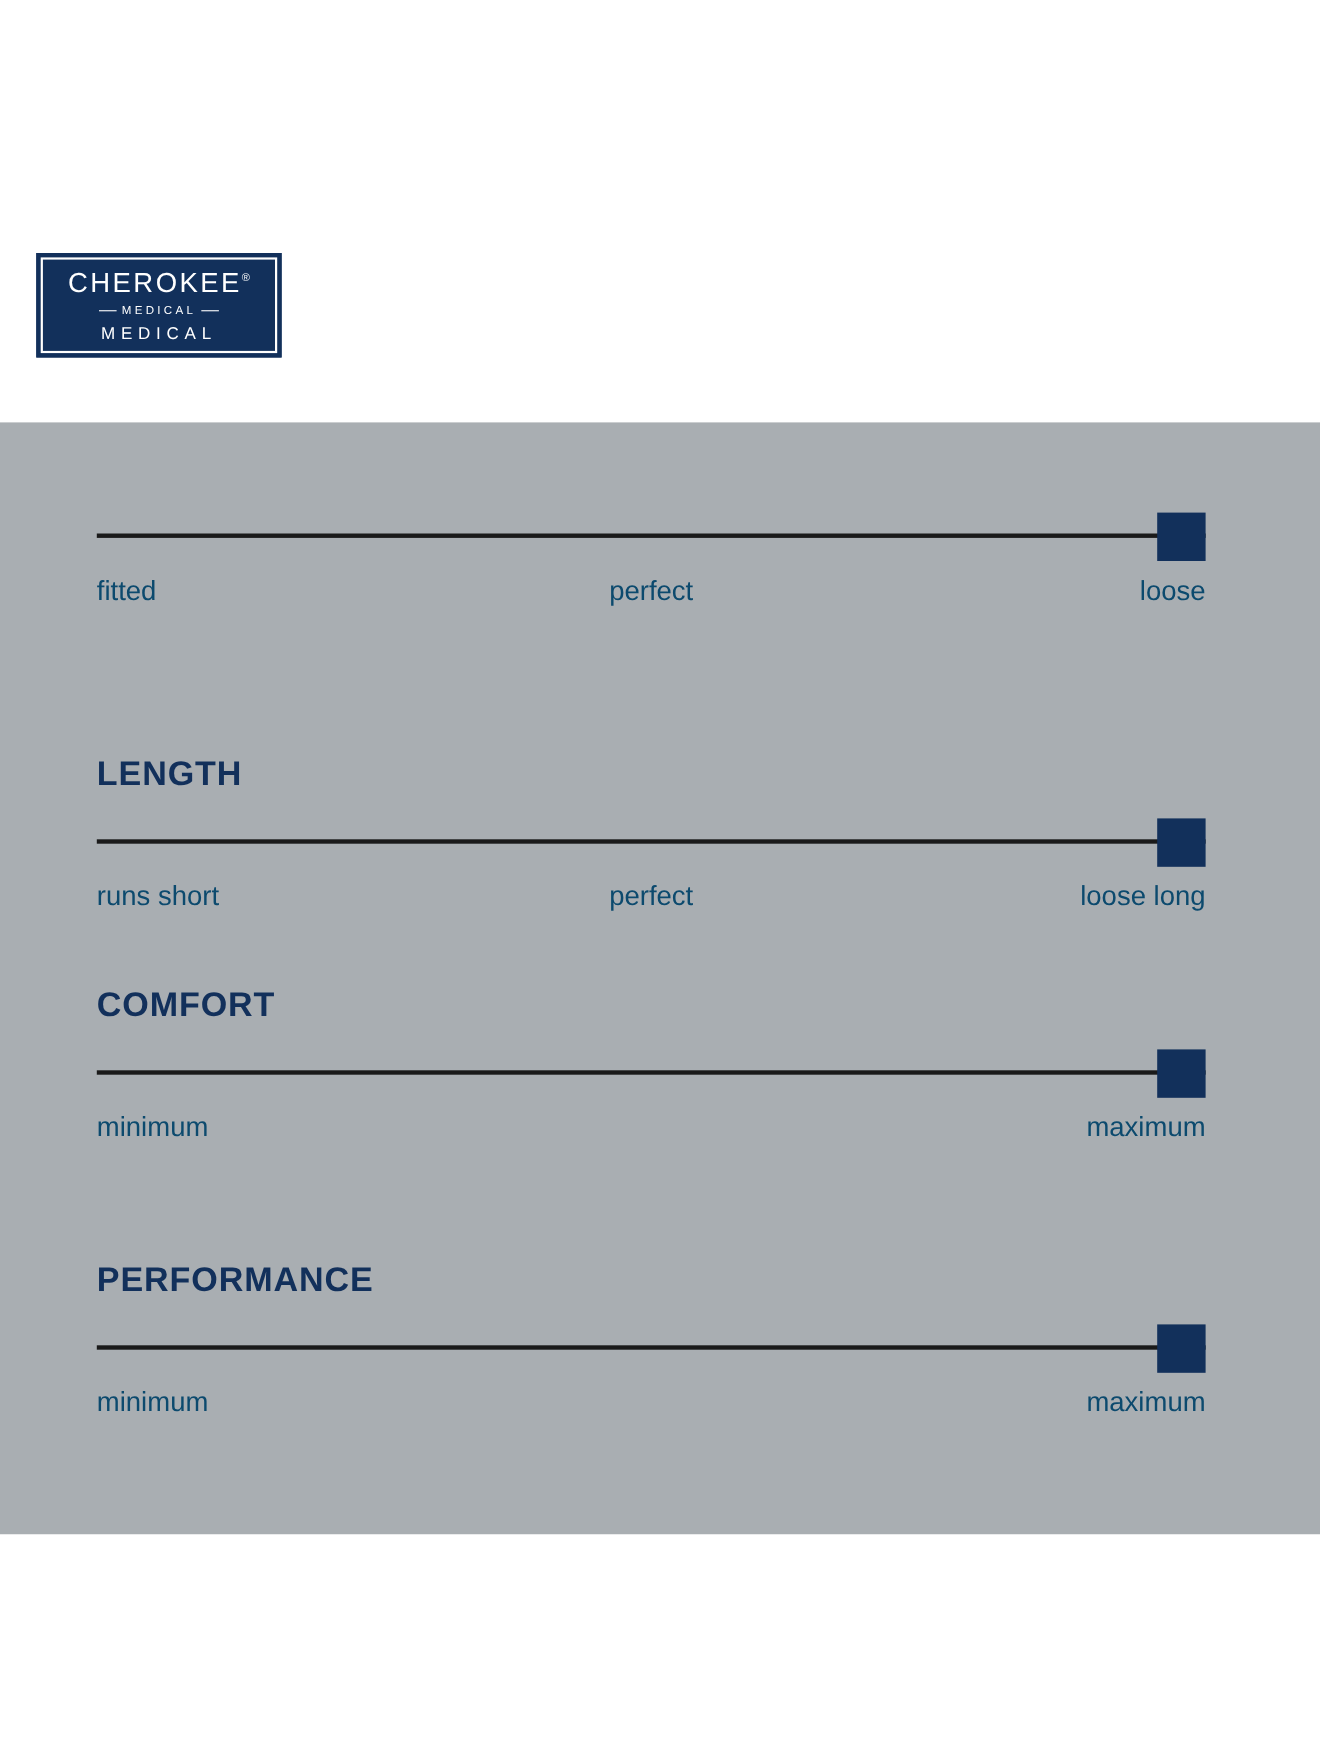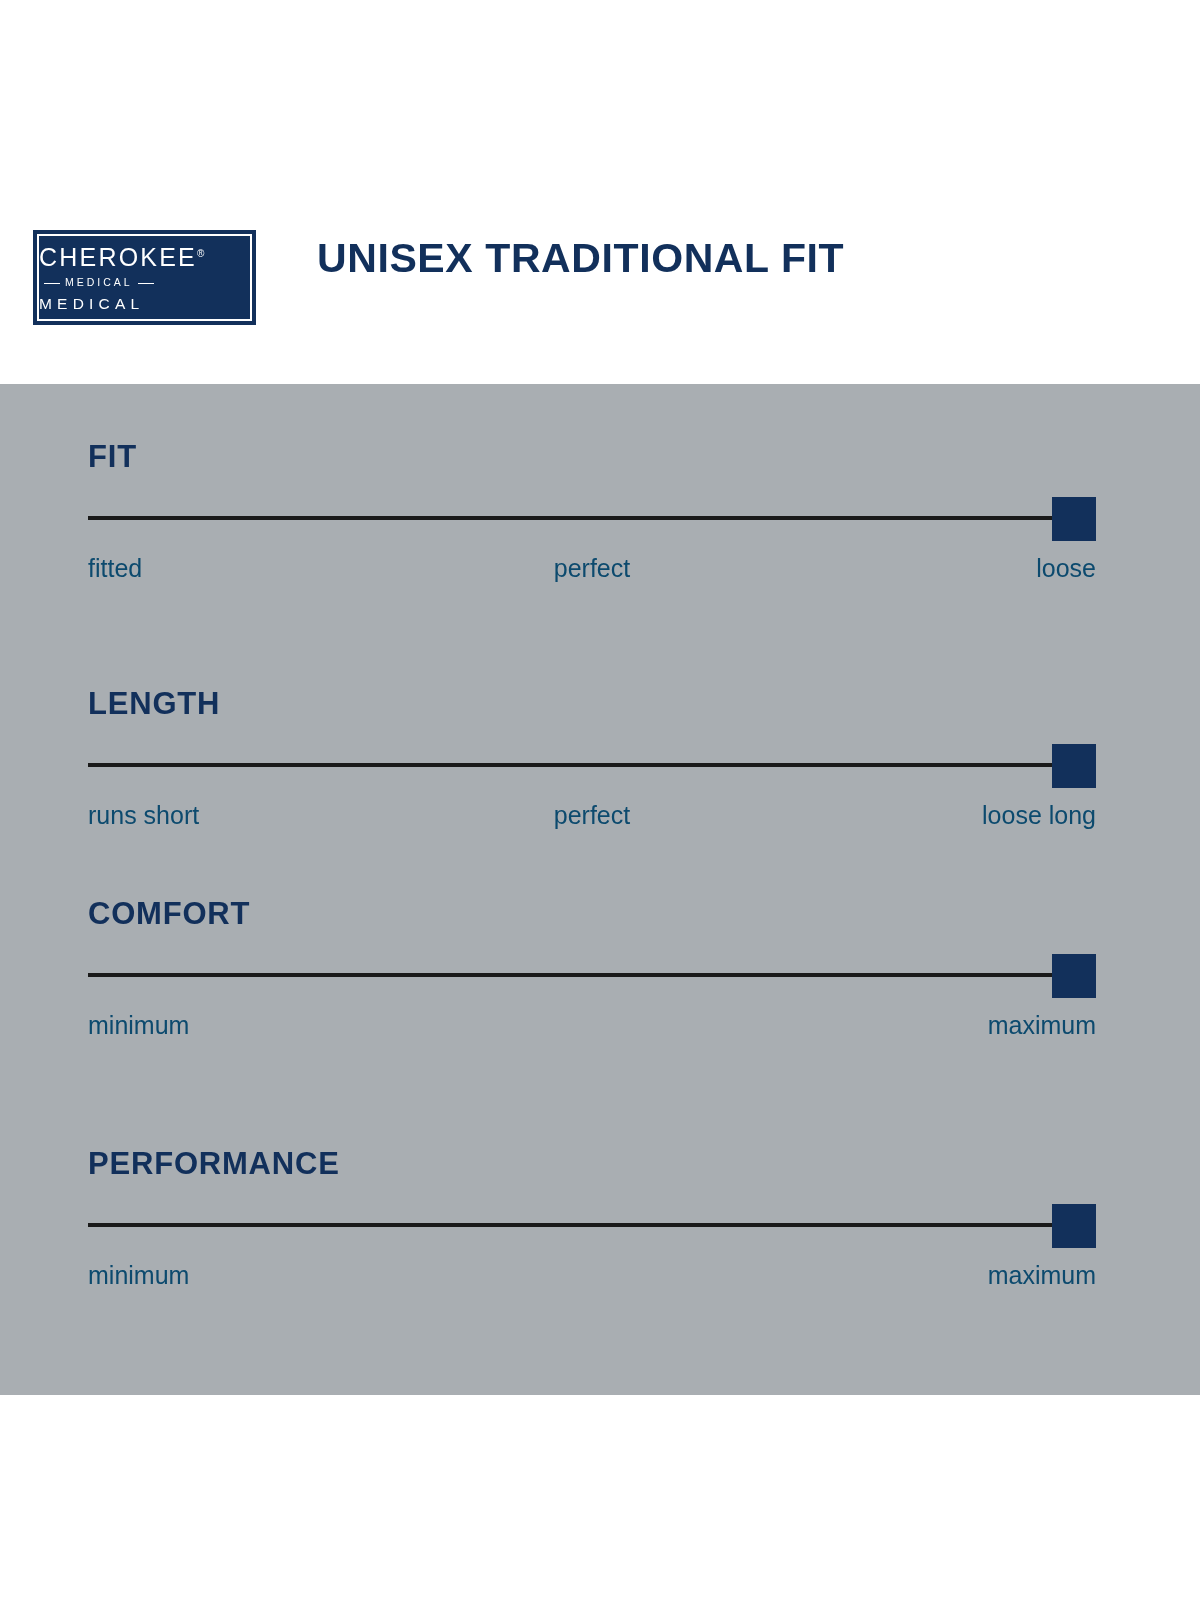--- a/index.html
+++ b/index.html
@@ -43,20 +43,21 @@
     align-items: center;
     justify-content: center;
   }
   .logo-inner {
     width: 100%;
     height: 100%;
     border: 2px solid #ffffff;
     box-sizing: border-box;
     display: flex;
     flex-direction: column;
+    align-items: center;
     justify-content: center;
     padding-top: 1px;
   }
   .logo-main {
     color: #ffffff;
     font-size: 25px;
     letter-spacing: 2.2px;
     font-weight: 400;
     line-height: 1;
     position: relative;
@@ -199,27 +200,25 @@
   <div class="header">
 
     <div class="logo-box">
       <div class="logo-inner">
         <div class="logo-main"><span>CHEROKEE</span><span class="logo-reg">®</span></div>
         <div class="logo-medical"><span class="rule"></span><span>MEDICAL</span><span class="rule"></span></div>
         <div class="logo-uniforms">MEDICAL</div>
       </div>
     </div>
 
-    <div class="title">UNISEX TRADITIONAL FIT</div>
   </div>
 
   <div class="panel">
 
     <div class="scale" id="scale-fit">
-      <div class="scale-label">FIT</div>
       <div class="track-wrap">
         <div class="track"></div>
         <div class="marker" style="left: 964px;"></div>
       </div>
       <div class="ticks">
         <div class="tick left">fitted</div>
         <div class="tick center">perfect</div>
         <div class="tick right">loose</div>
       </div>
     </div>

